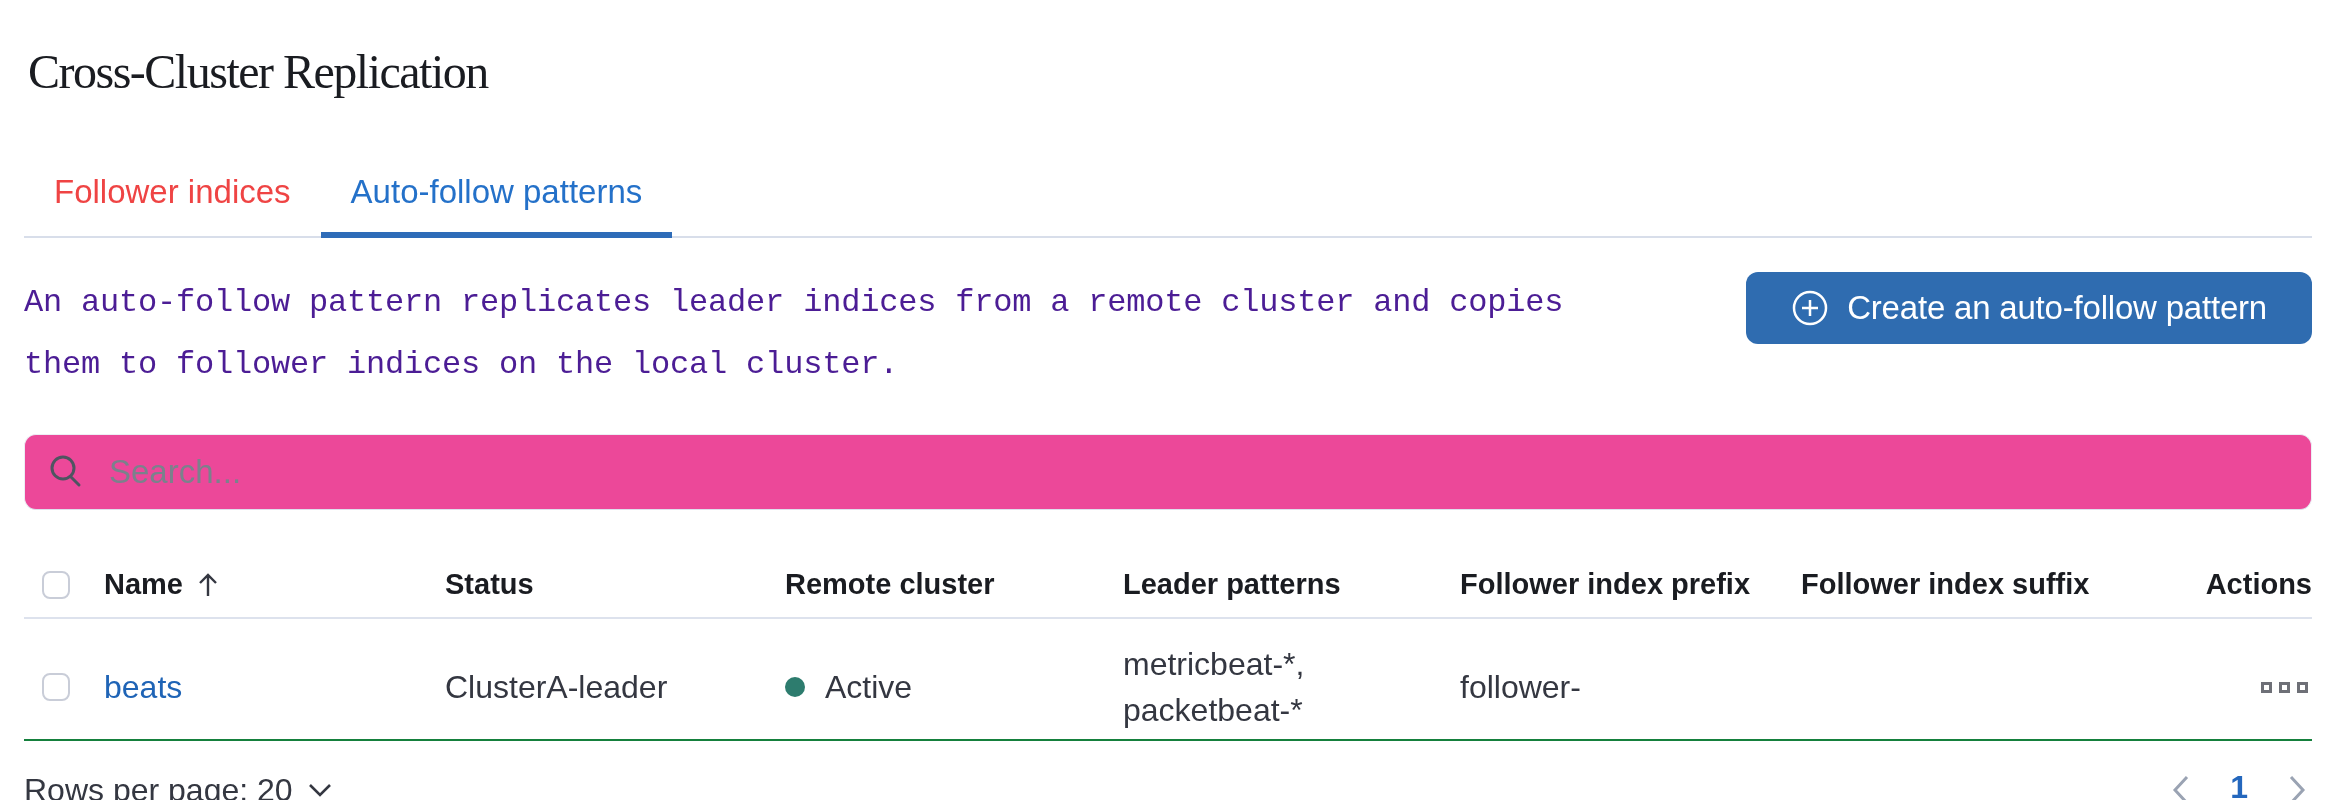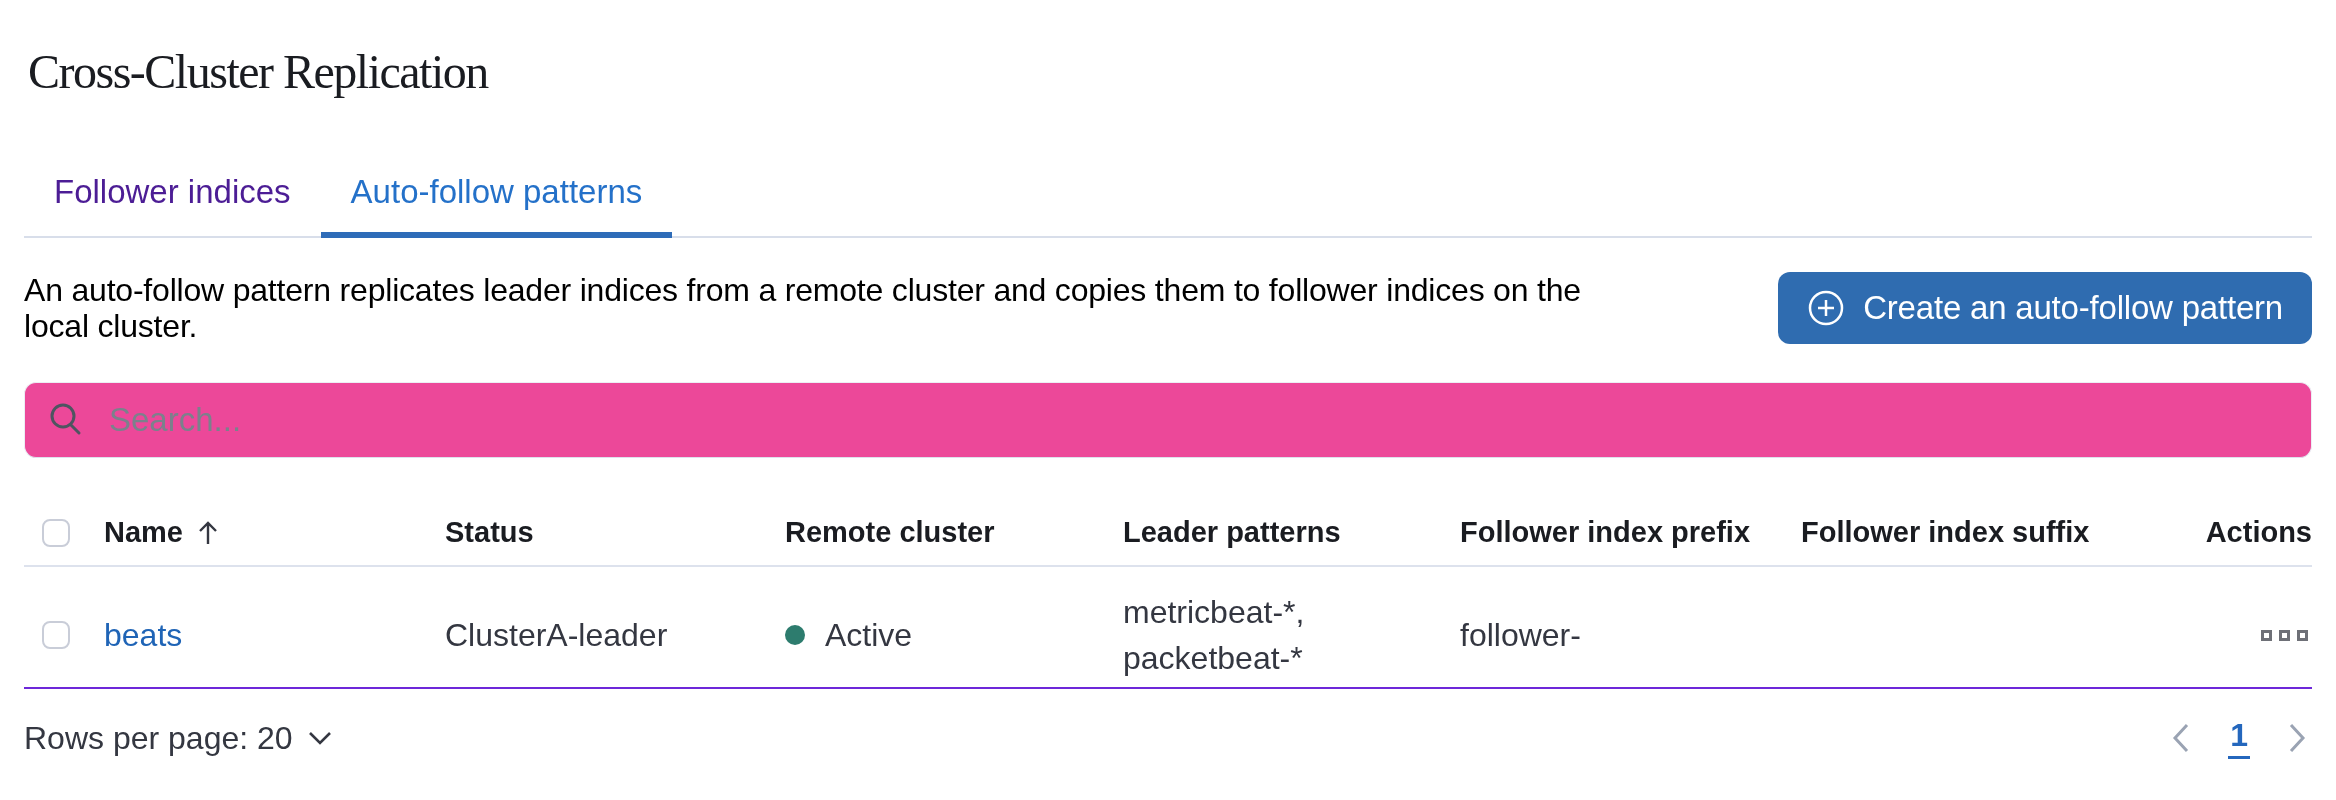--- a/index.html
+++ b/index.html
@@ -32,21 +32,21 @@
   .tabs {
     display: flex;
     margin-top: 40px;
     border-bottom: 2px solid #d8deea;
   }
   .tab {
     position: relative;
     padding: 20px 30px 24px;
     font-size: 33px;
     line-height: 40px;
-    color: #4c1d95;
+    color: #ef4444;
     cursor: pointer;
     white-space: nowrap;
   }
   .tab.active { color: #2471c9; }
   .tab.active::after {
     content: "";
     position: absolute;
     left: 0; right: 0; bottom: -2px;
     height: 6px;
     background: #2e6cb8;
@@ -55,31 +55,32 @@
   .intro-row {
     display: flex;
     align-items: flex-start;
     justify-content: space-between;
     margin-top: 34px;
   }
   .intro {
     margin: 0;
     max-width: 1560px;
     font-size: 32px;
-    line-height: 36px;
+    line-height: 62px;
     letter-spacing: -0.2px;
-    color: #000000;
+    color: #4c1d95;
+    font-family: Liberation Mono, monospace;
   }
   .create-btn {
     display: flex;
     align-items: center;
     gap: 18px;
     flex: none;
     height: 72px;
-    padding: 0 29px;
+    padding: 0 45px;
     border: none;
     border-radius: 12px;
     background: #2f6cb0;
     color: #ffffff;
     font-family: inherit;
     font-size: 33px;
     letter-spacing: -0.2px;
     cursor: pointer;
   }
   
@@ -122,21 +123,21 @@
     font-size: 29px;
     font-weight: 700;
     color: #1a1c21;
     display: flex;
     align-items: center;
     gap: 10px;
   }
   .th.right, .td.right { justify-content: flex-end; }
   .tbody-row {
     padding: 6px 0;
-    border-bottom: 2px solid #6d28d9;
+    border-bottom: 2px solid #15803d;
     min-height: 92px;
   }
   .td {
     font-size: 32px;
     color: #343741;
     display: flex;
     align-items: center;
   }
   .checkbox {
     width: 28px; height: 28px;

